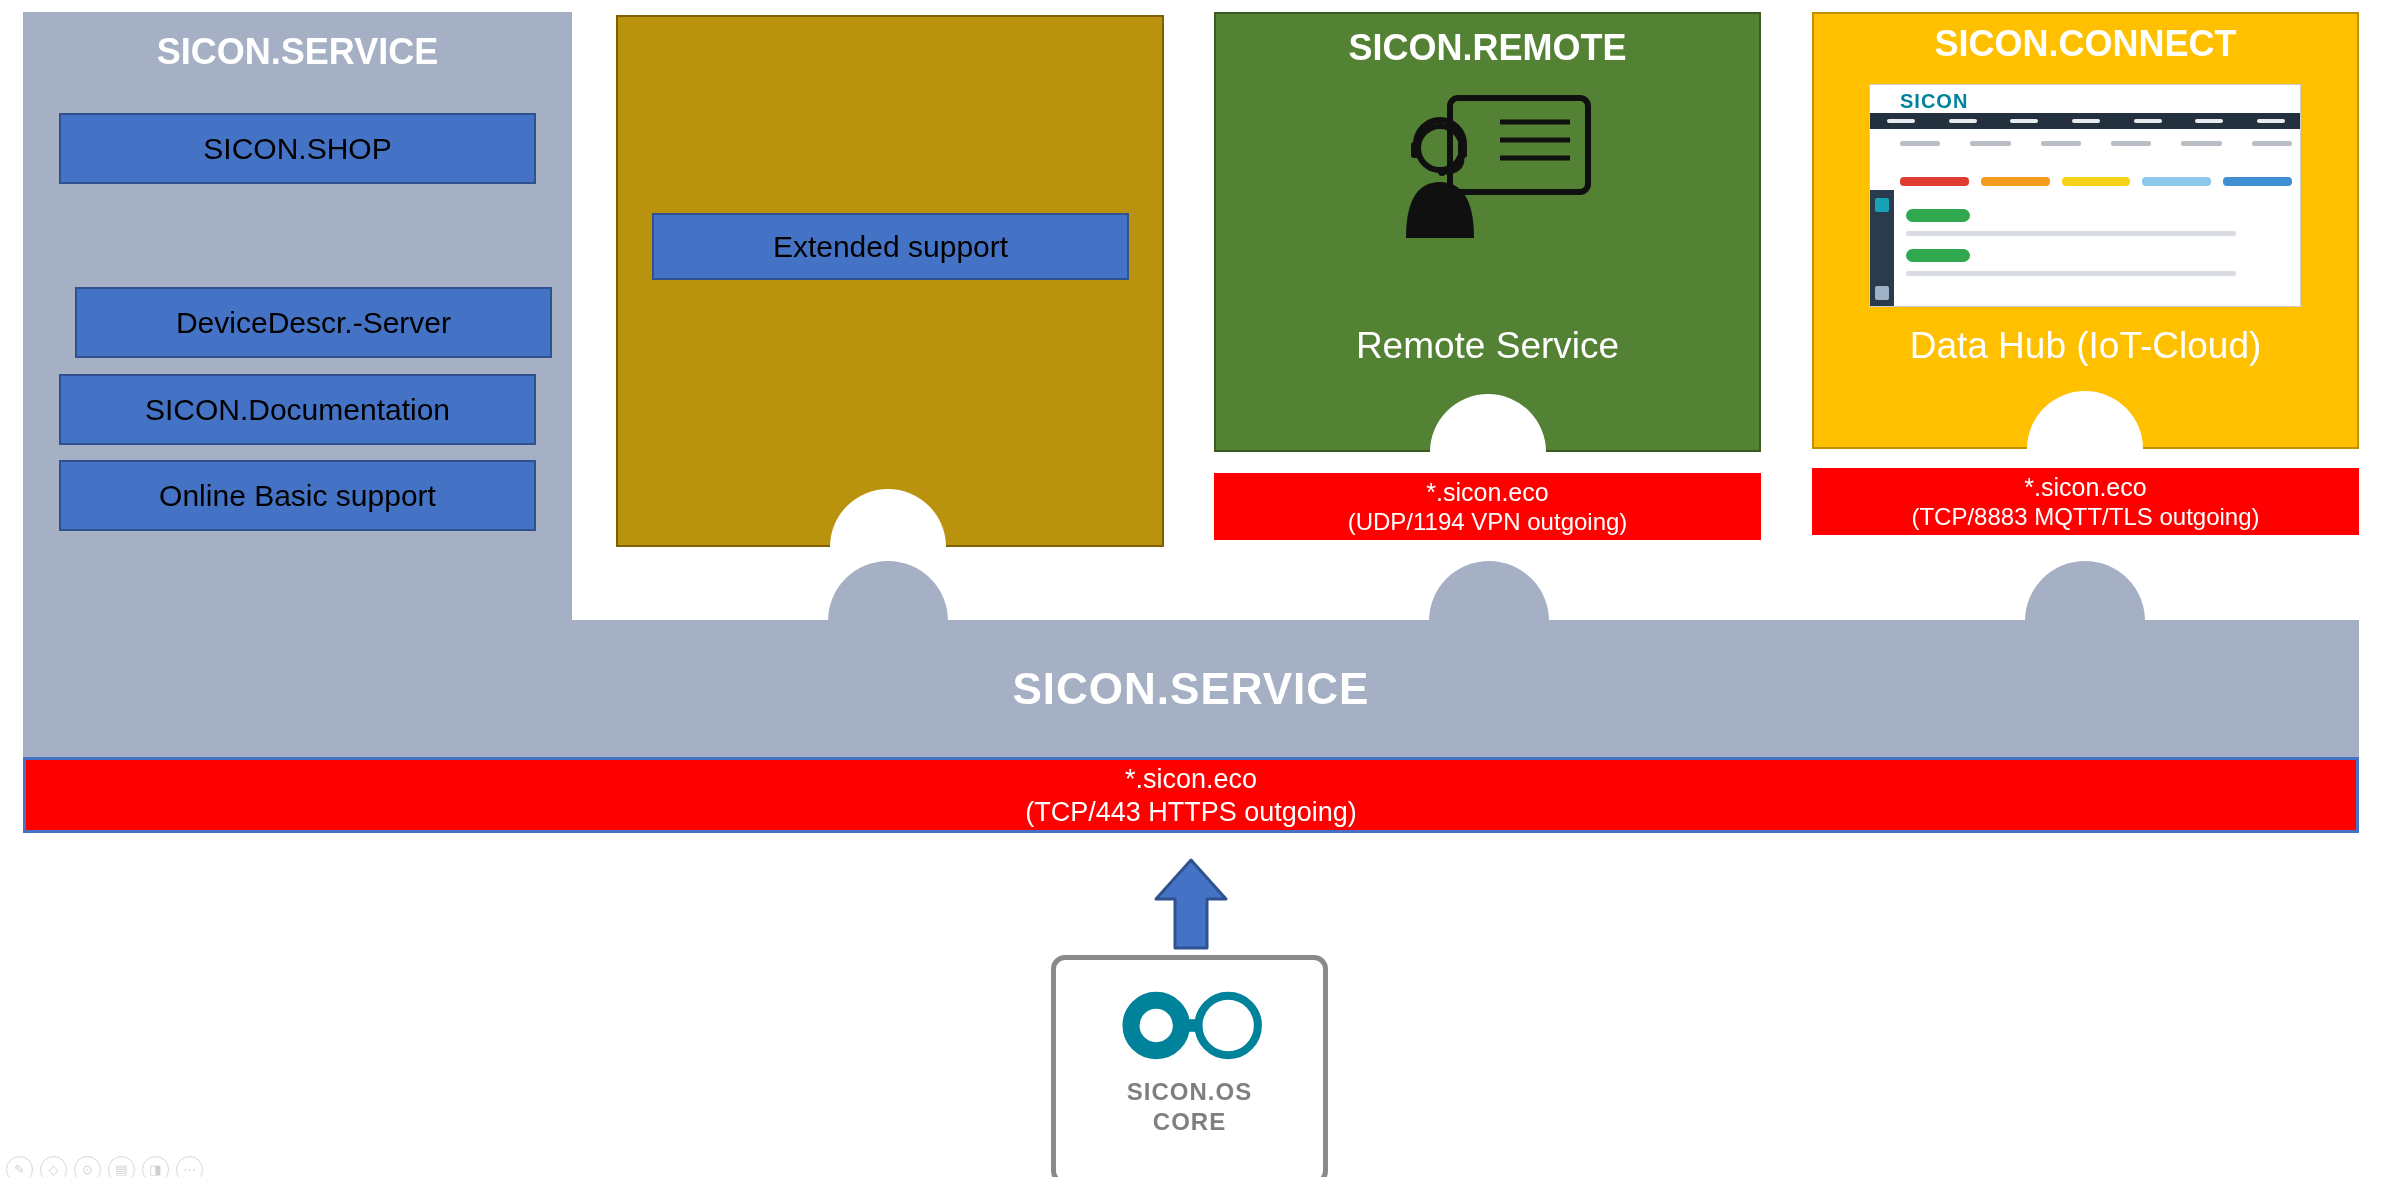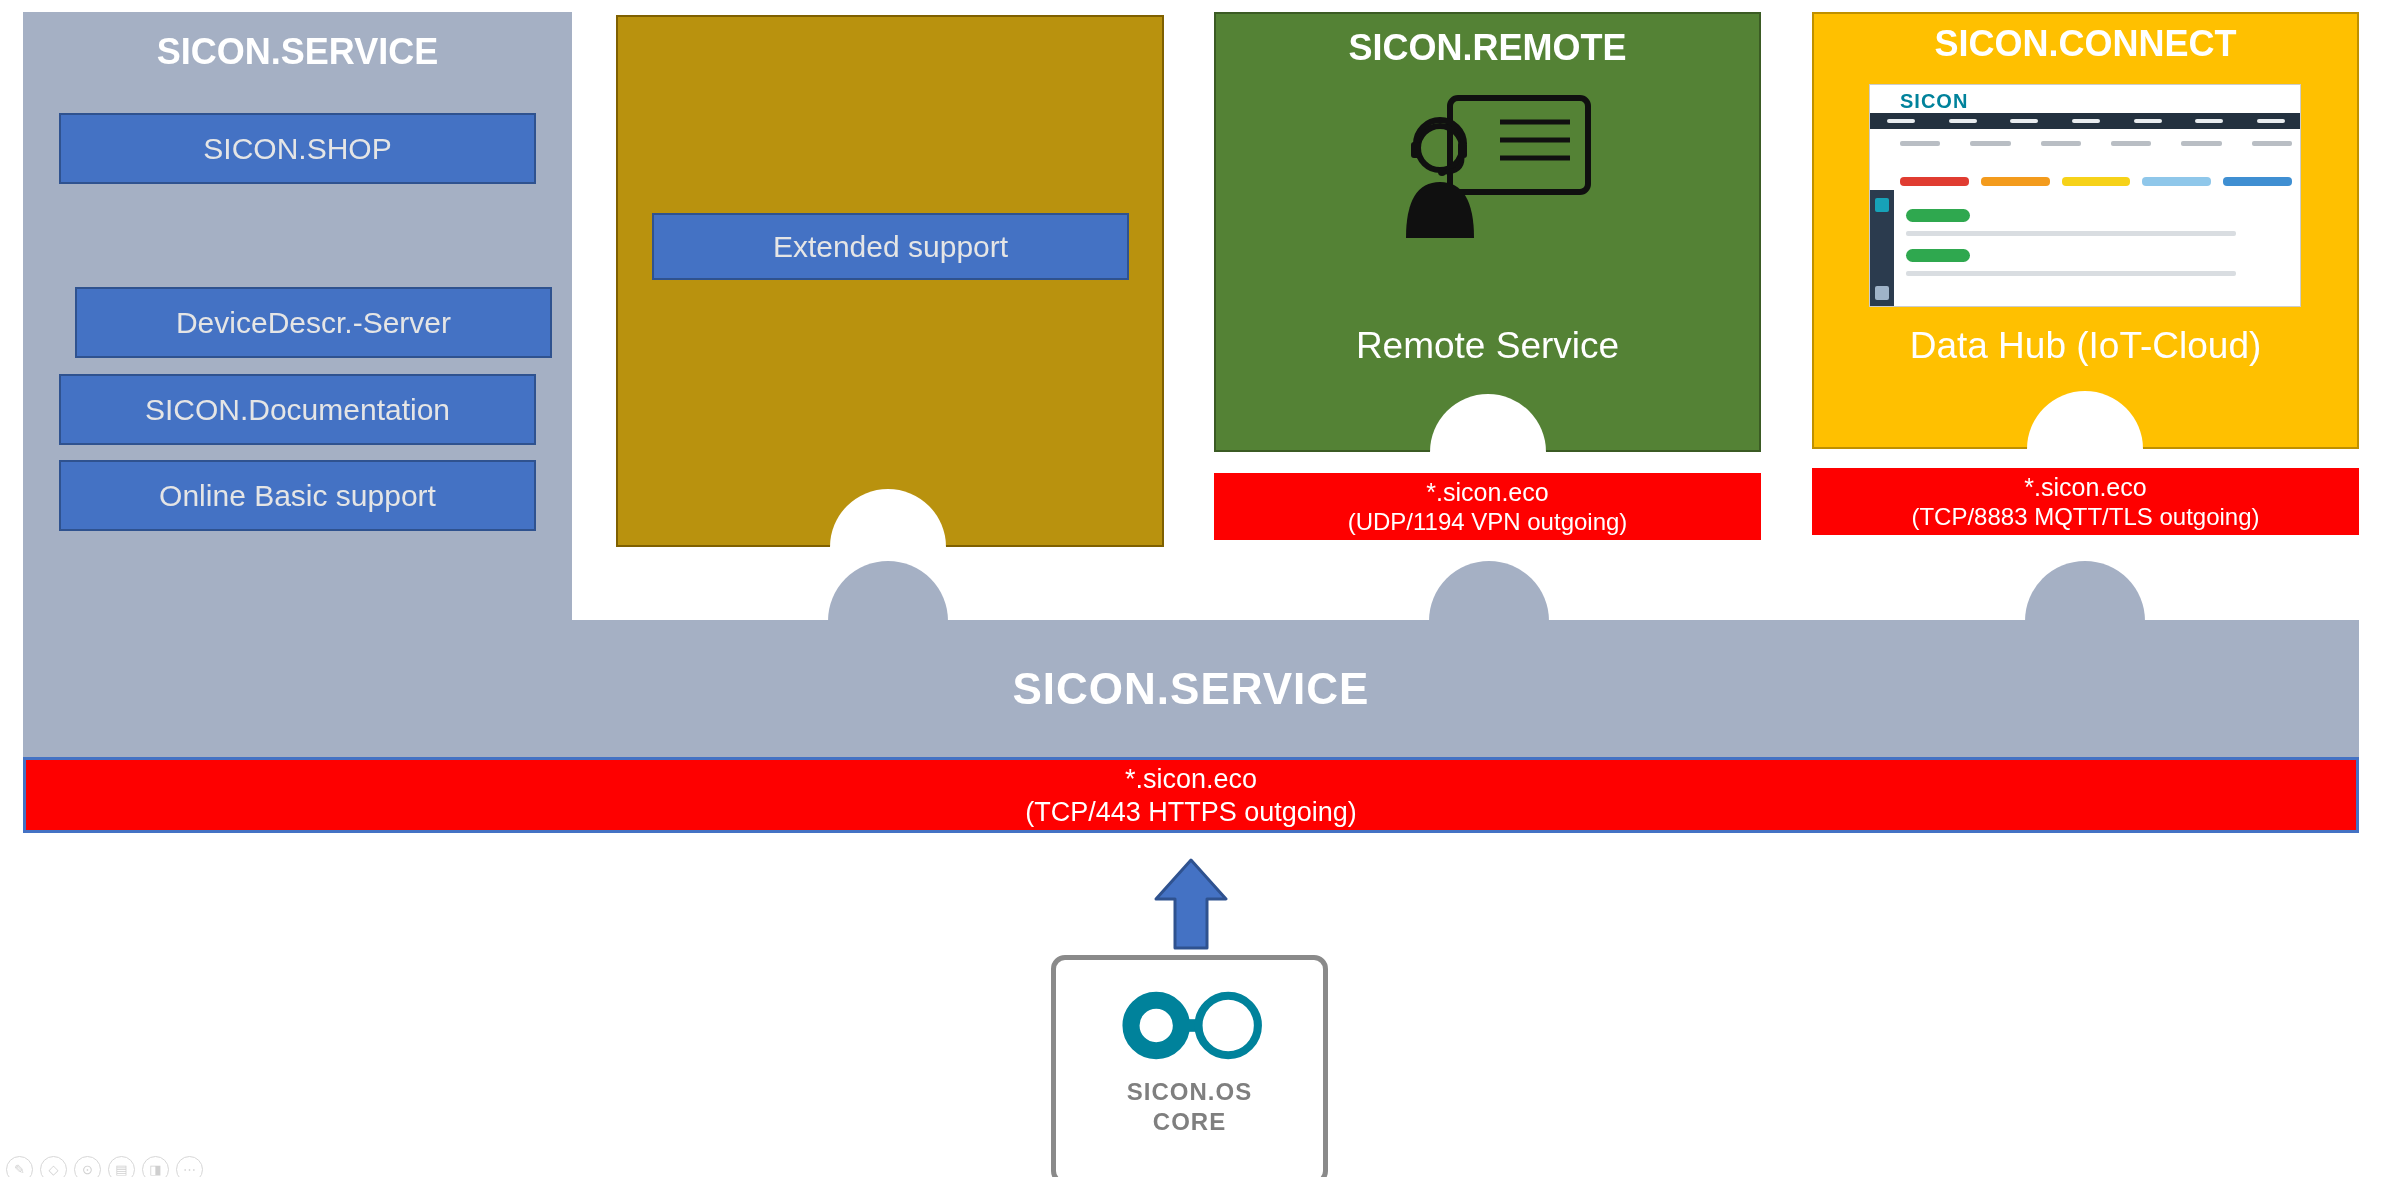--- a/index.html
+++ b/index.html
@@ -9,21 +9,21 @@
 
   
   .gray-fill{background:#A5B0C4;}
   .col-service{left:21px; top:12px; width:549px; height:615px;}
   .service-band{left:21px; top:620px; width:2336px; height:137px;}
   .band-title{left:21px; top:620px; width:2336px; height:137px; color:#ffffff; font-size:44px; font-weight:bold; letter-spacing:1px;}
 
   .col-title{left:21px; top:30px; width:549px; height:44px; color:#ffffff; font-size:36px; font-weight:bold;}
 
   
-  .btn{background:#4472C4; border:2px solid #2F528F; color:#e5e5e5; font-size:30px;}
+  .btn{background:#4472C4; border:2px solid #2F528F; color:#000000; font-size:30px;}
   .sbtn{left:57px; width:477px; height:71px;}
   .hbtn{left:650px; width:477px; height:67px;}
 
   
   .hub-box{left:614px; top:15px; width:548px; height:532px; background:#B9920E; border:2px solid #7F6000;}
   .hub-title{left:614px; top:32px; width:548px; height:44px; color:#ffffff; font-size:36px; font-weight:bold;}
   .hub-caption{left:614px; top:330px; width:548px; color:#ffffff; font-size:37px; line-height:52px; text-align:center;}
 
   
   .remote-box{left:1212px; top:12px; width:547px; height:440px; background:#548235; border:2px solid #3B5B24;}

